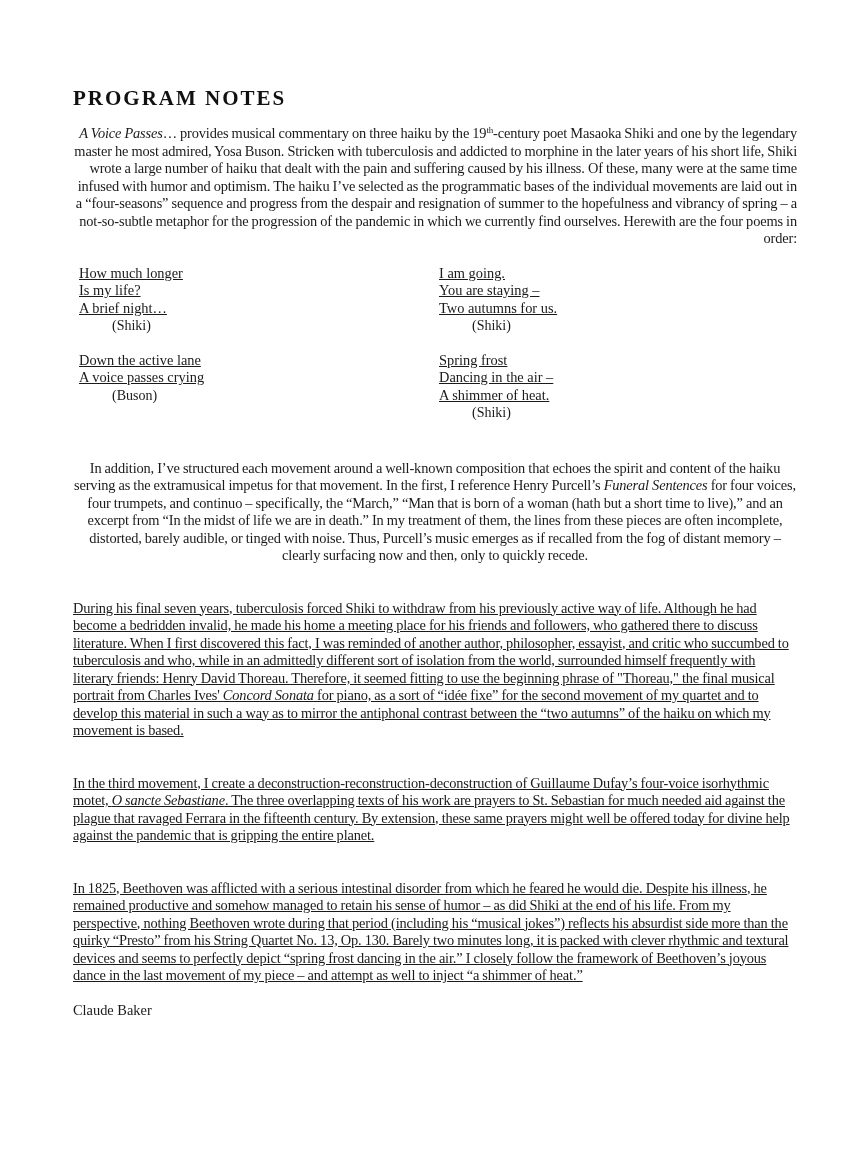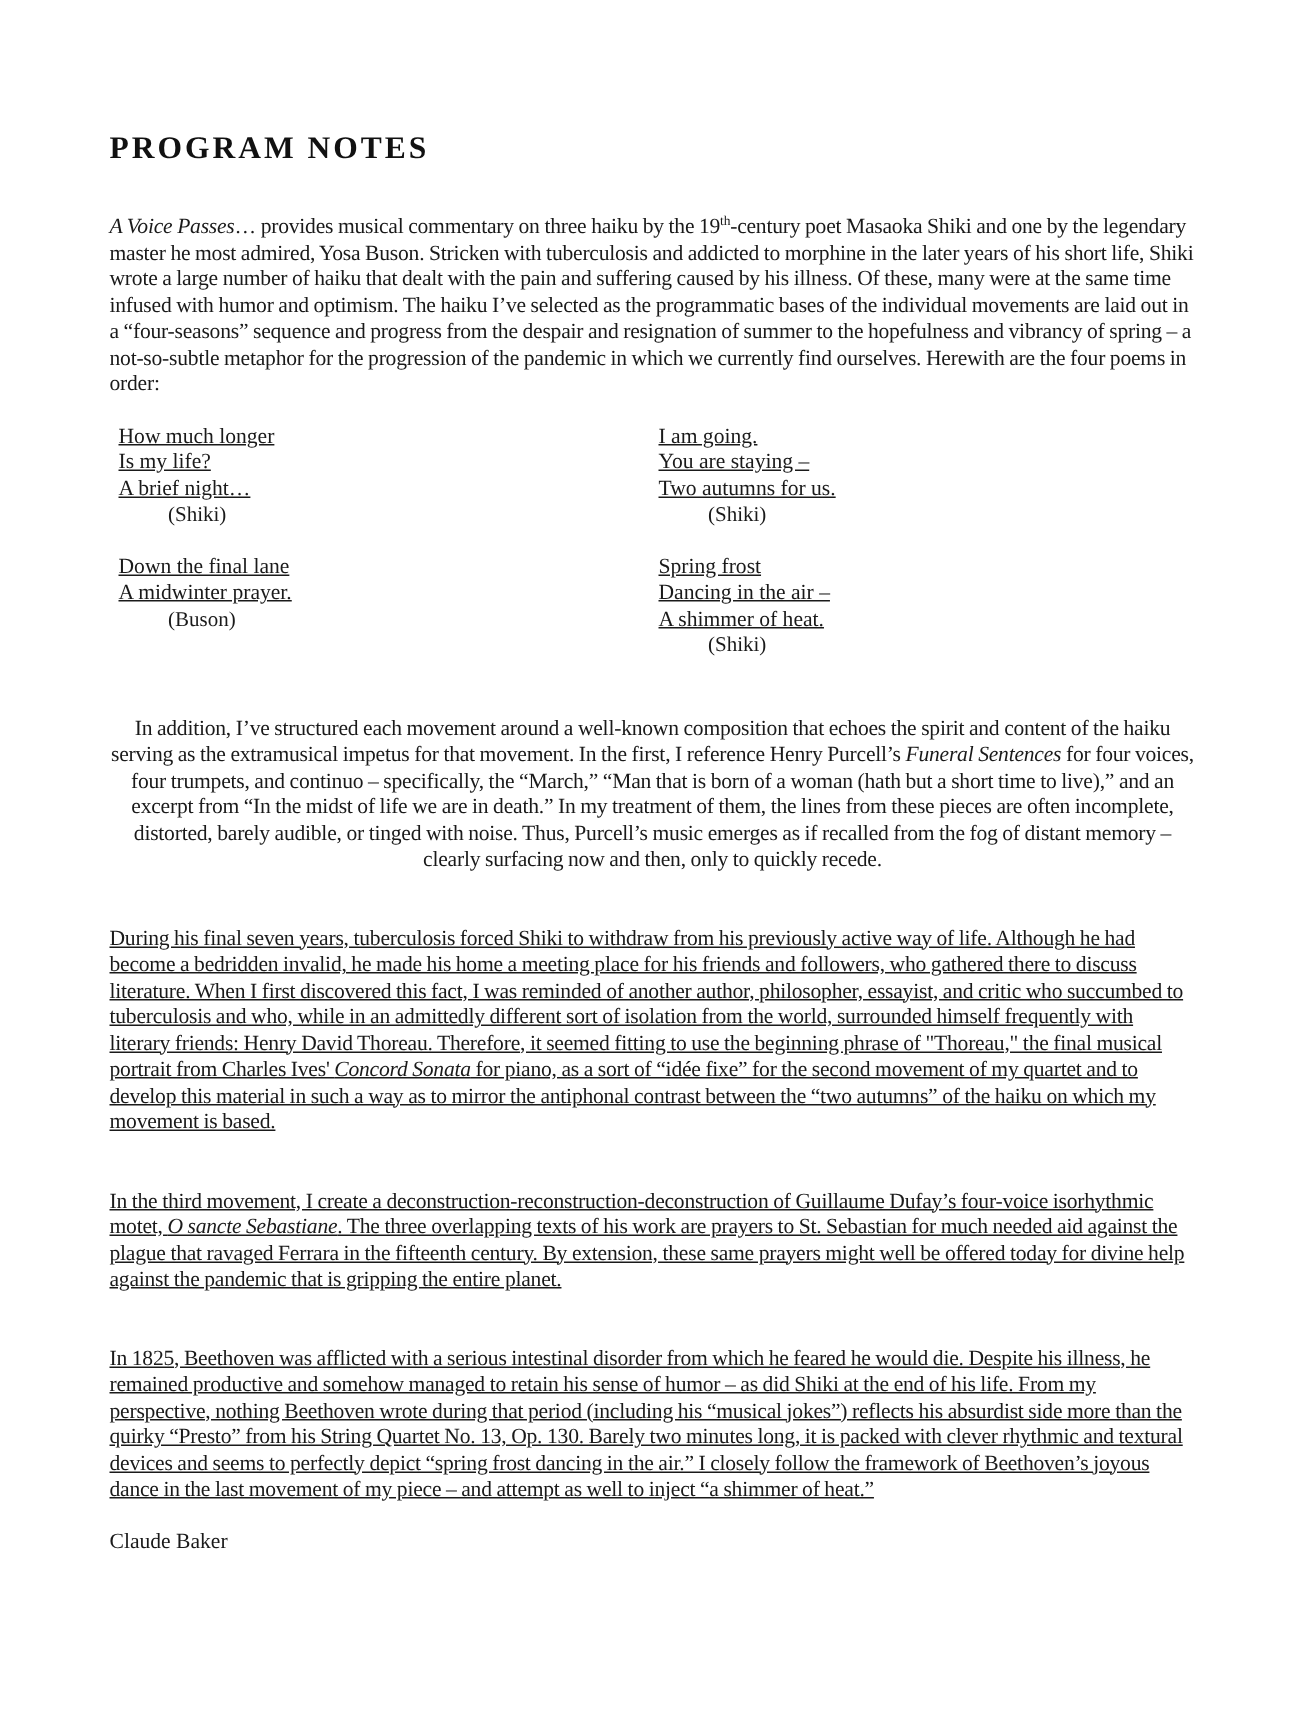--- a/index.html
+++ b/index.html
@@ -11,21 +11,21 @@
     .page { position: absolute; left: 73px; top: 84px; width: 724px; }
     h1 {
       margin: 0; text-align: left; font-weight: bold;
       font-size: 21px; letter-spacing: 2px; line-height: 28px;
       color: #111;
     }
     p {
       margin: 0; font-size: 14.4px; line-height: 17.5px;
       letter-spacing: -0.15px; word-spacing: -0.3px;
     }
-    .p1 { margin-top: 31px; }
+    .p1 { margin-top: 13px; text-align: right; }
     .poems {
       margin-top: 17px; margin-left: 6px;
       display: grid; grid-template-columns: 360px 360px;
       row-gap: 17px;
     }
     .poem .line { display: block; font-size: 14.4px; line-height: 17.5px; text-decoration: underline; }
     .poem .author { display: block; padding-left: 33px; font-size: 14px; line-height: 17.5px; }
     .p2 { margin-top: 38px; text-align: center; }
     .gap { margin-top: 35px; text-decoration: underline; }
     .sig { text-align: left; margin-top: 17.5px; font-size: 14.4px; line-height: 17.5px; }
@@ -47,22 +47,22 @@
       <span class="line">A brief night…</span>
       <span class="author">(Shiki)</span>
     </div>
     <div class="poem">
       <span class="line">I am going.</span>
       <span class="line">You are staying –</span>
       <span class="line">Two autumns for us.</span>
       <span class="author">(Shiki)</span>
     </div>
     <div class="poem">
-      <span class="line">Down the final lane</span>
-      <span class="line">A midwinter prayer.</span>
+      <span class="line">Down the active lane</span>
+      <span class="line">A voice passes crying</span>
       <span class="author">(Buson)</span>
     </div>
     <div class="poem">
       <span class="line">Spring frost</span>
       <span class="line">Dancing in the air –</span>
       <span class="line">A shimmer of heat.</span>
       <span class="author">(Shiki)</span>
     </div>
   </div>
 

